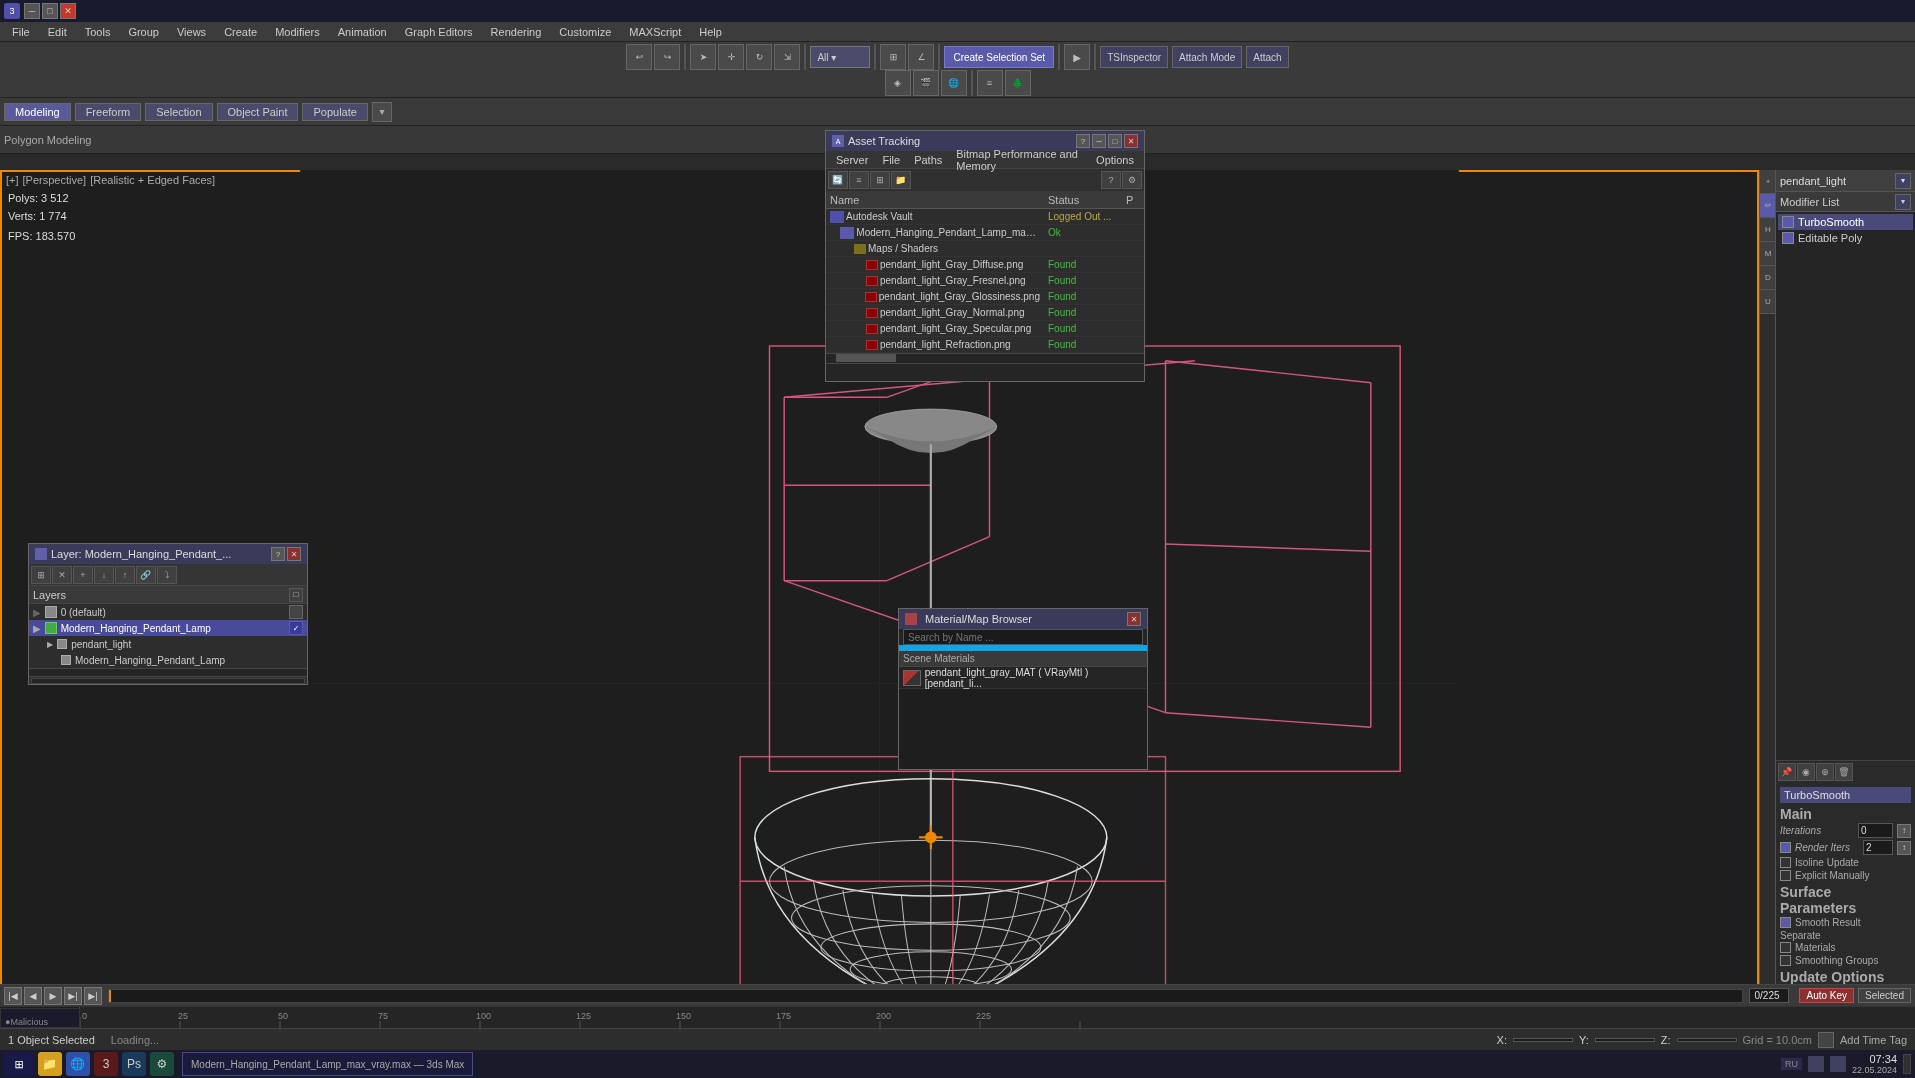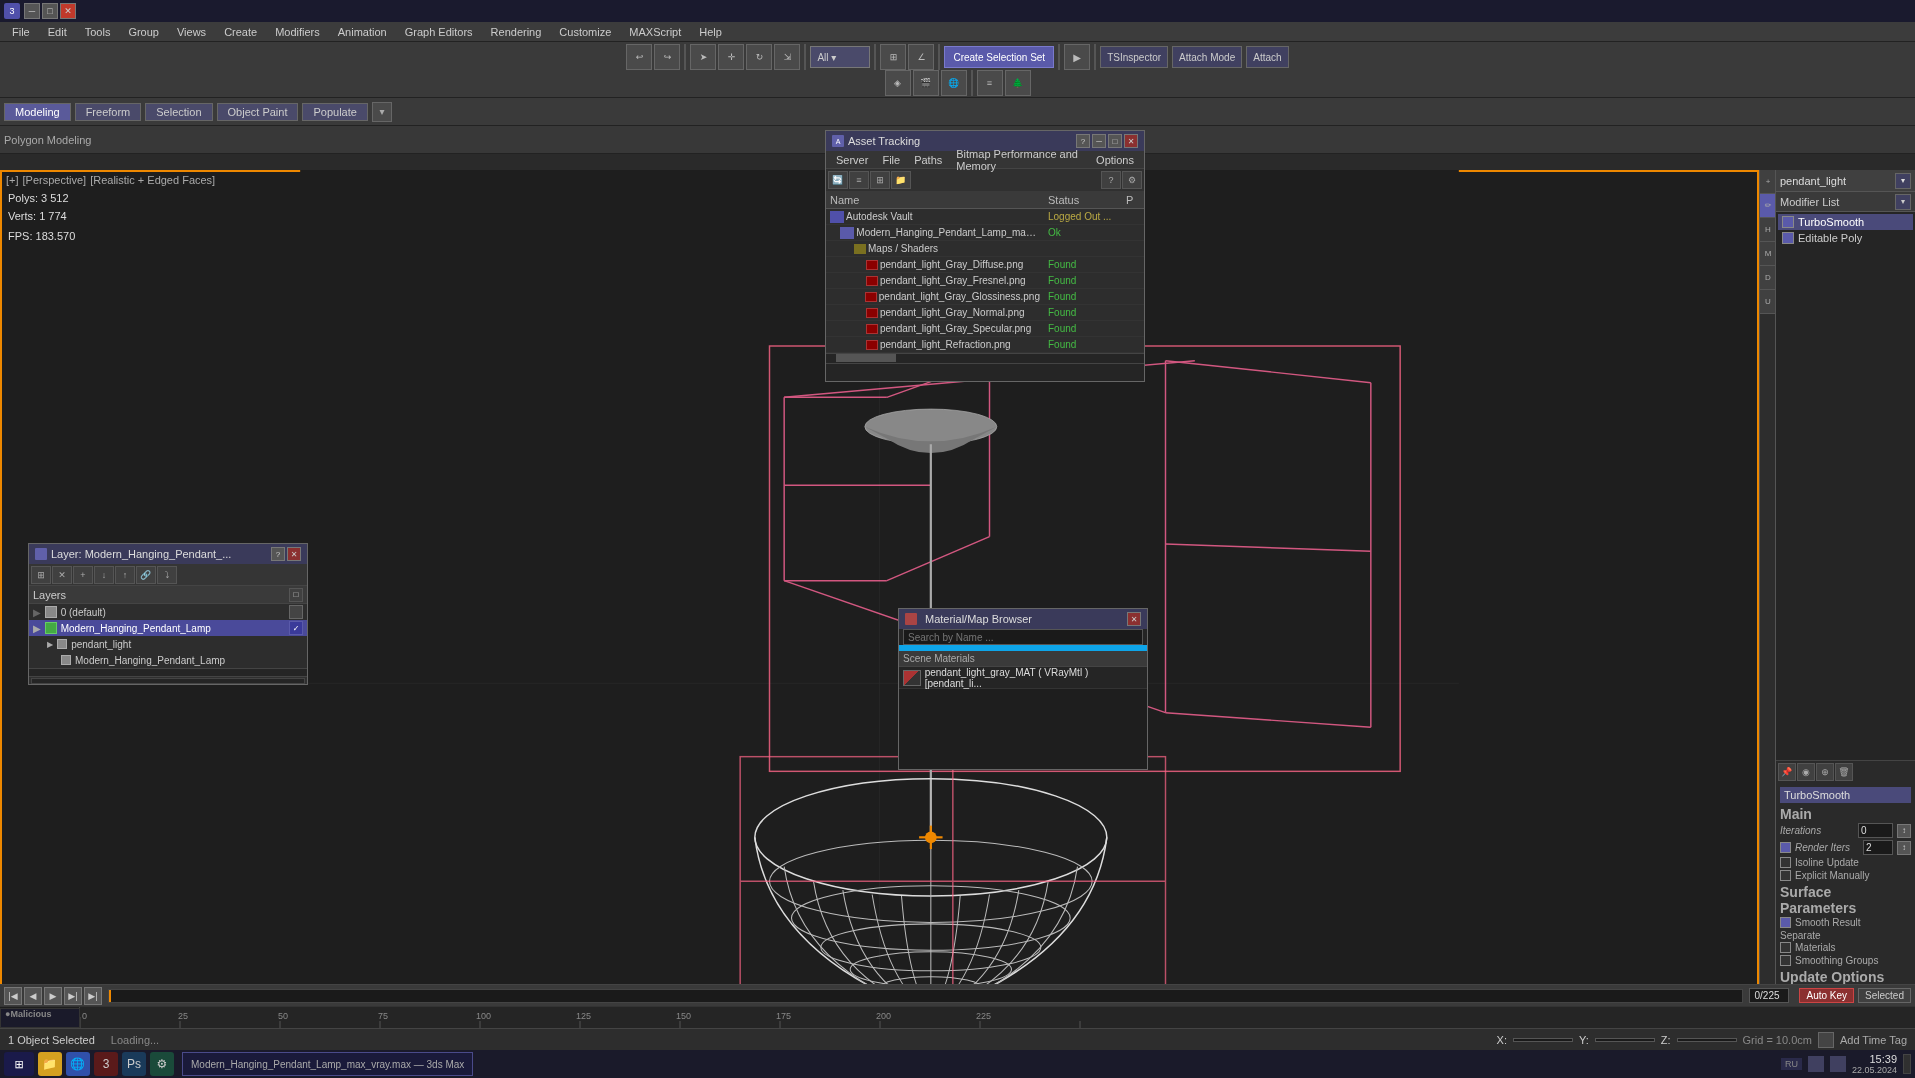--- a/index.html
+++ b/index.html
@@ -1134,22 +1134,22 @@
 
   <div style="background:#1a1a3a;border:1px solid #4a4a8a;padding:2px 8px;height:24px;display:flex;align-items:center;font-size:10px;color:#aaa;margin-left:4px;">
     <span>Modern_Hanging_Pendant_Lamp_max_vray.max — 3ds Max</span>
   </div>
 
   <div style="margin-left:auto;display:flex;align-items:center;gap:6px;">
     <div style="font-size:9px;color:#888;background:#2a2a4a;padding:1px 4px;cursor:pointer;">RU</div>
     <div style="width:16px;height:16px;background:#404060;cursor:pointer;"></div>
     <div style="width:16px;height:16px;background:#404060;cursor:pointer;"></div>
     <div style="text-align:right;cursor:pointer;">
-      <div style="font-size:11px;color:#ddd;">15:39</div>
+      <div style="font-size:11px;color:#ddd;">07:34</div>
       <div style="font-size:9px;color:#aaa;">22.05.2024</div>
     </div>
     <div style="width:8px;height:20px;background:#303030;border:1px solid #444;cursor:pointer;"></div>
   </div>
 </div>
 
-<div style="position:absolute;bottom:50px;left:0;width:80px;height:20px;background:#1a1a2a;border:1px solid #333;display:flex;align-items:flex-start;padding:0 4px;font-size:9px;color:#888;z-index:50;font-weight:bold;">
+<div style="position:absolute;bottom:50px;left:0;width:80px;height:20px;background:#1a1a2a;border:1px solid #333;display:flex;align-items:flex-end;padding:0 4px;font-size:9px;color:#888;z-index:50;">
   <span>●Malicious</span>
 </div>
 
 </body></html>

